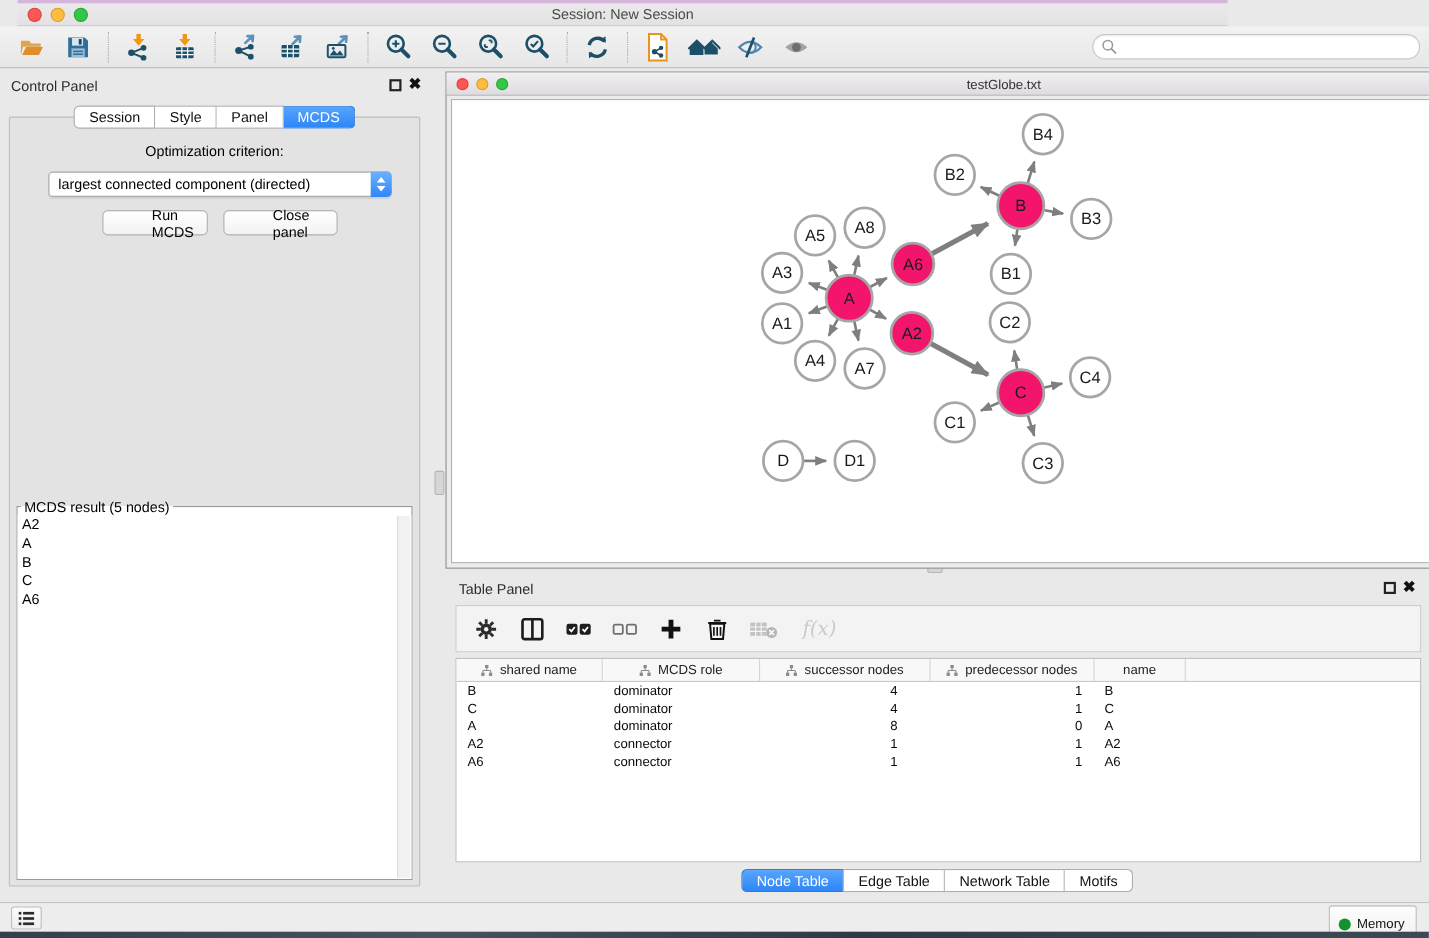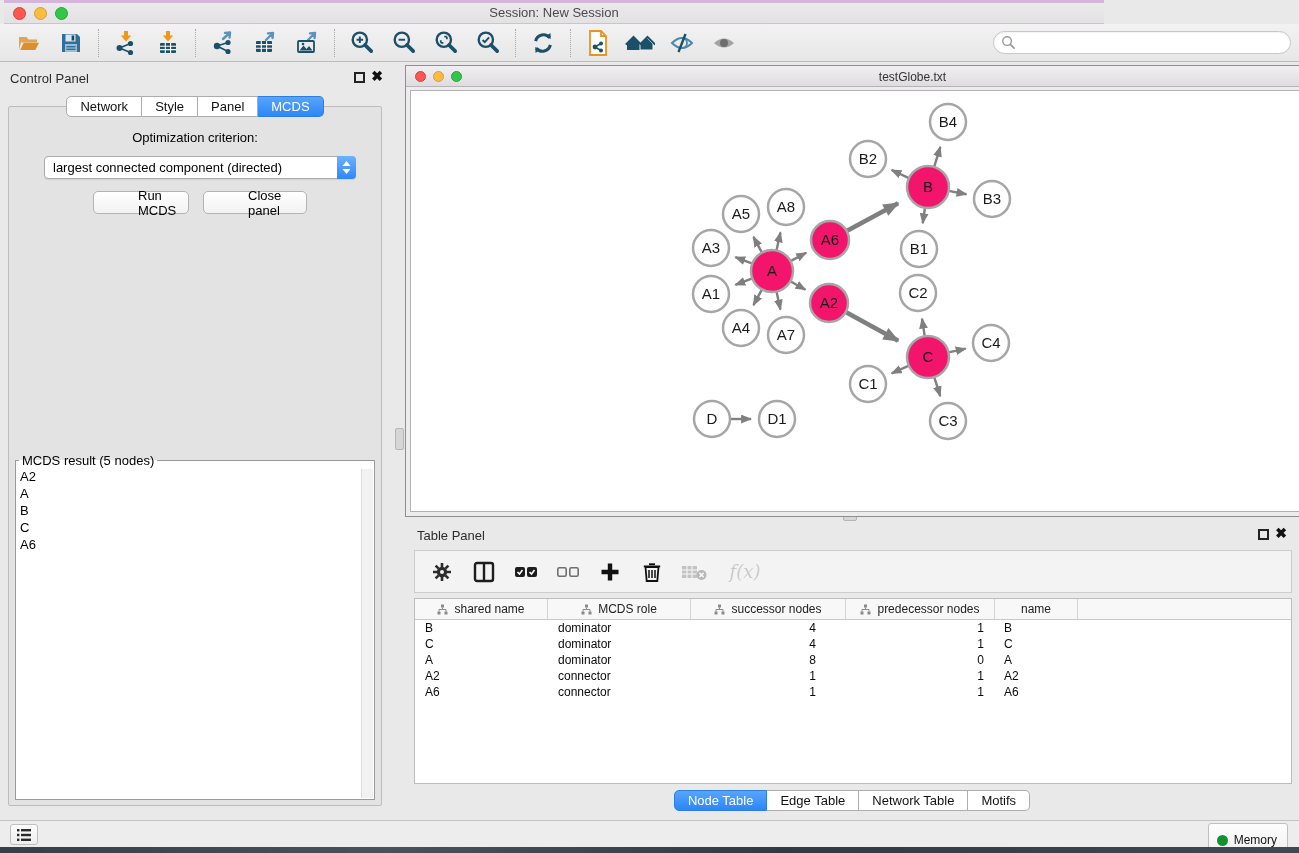--- a/index.html
+++ b/index.html
@@ -1,20 +1,20 @@
 <!DOCTYPE html>
 <html><head>
 <meta charset="utf-8">
 <style>
   * { margin:0; padding:0; box-sizing:border-box; }
   html,body { width:1299px; height:853px; overflow:hidden; }
   body { font-family:"Liberation Sans", sans-serif; position:relative; background:#e9e9e9; }
 
   
-  .titlebar { position:absolute; left:4px; top:0; width:1100px; height:24px;
+  .titlebar { position:absolute; left:16px; top:0; width:1100px; height:24px;
     background:linear-gradient(#ecebec,#e3e1e3); border-bottom:1px solid #c8c6c8; }
   .titlebar::before { content:""; position:absolute; left:0; top:0; width:100%; height:3px; background:#d6b5da; }
   .traffic { position:absolute; top:7px; display:flex; gap:8px; }
   .traffic .dot { width:13px; height:13px; border-radius:50%; }
   .dot.red { background:#fc5753; border:1px solid #df3e3a; }
   .dot.yellow { background:#fdbc40; border:1px solid #de9c2b; }
   .dot.green { background:#33c748; border:1px solid #27a52f; }
   .titlebar .title { position:absolute; width:100%; text-align:center; top:5px;
     font-size:13px; color:#4a4a4a; }
 
@@ -293,21 +293,21 @@
 </div>
 
 <div class="control-panel">
   <div class="panel-header">
     <div class="panel-title">Control Panel</div>
     <div class="panel-float"></div>
     <div class="panel-close">✖</div>
   </div>
   <div class="cp-tabs-row">
     <div class="seg-tabs" id="cp-tabs">
-        <div class="seg-btn">Network</div>
+        <div class="seg-btn">Session</div>
         <div class="seg-btn">Style</div>
         <div class="seg-btn">Panel</div>
         <div class="seg-btn active">MCDS</div>
       </div>
   </div>
   <div class="cp-body">
     <div class="opt-label">Optimization criterion:</div>
     <div class="combo">
       <div class="combo-text">largest connected component (directed)</div>
       <div class="stepper">

